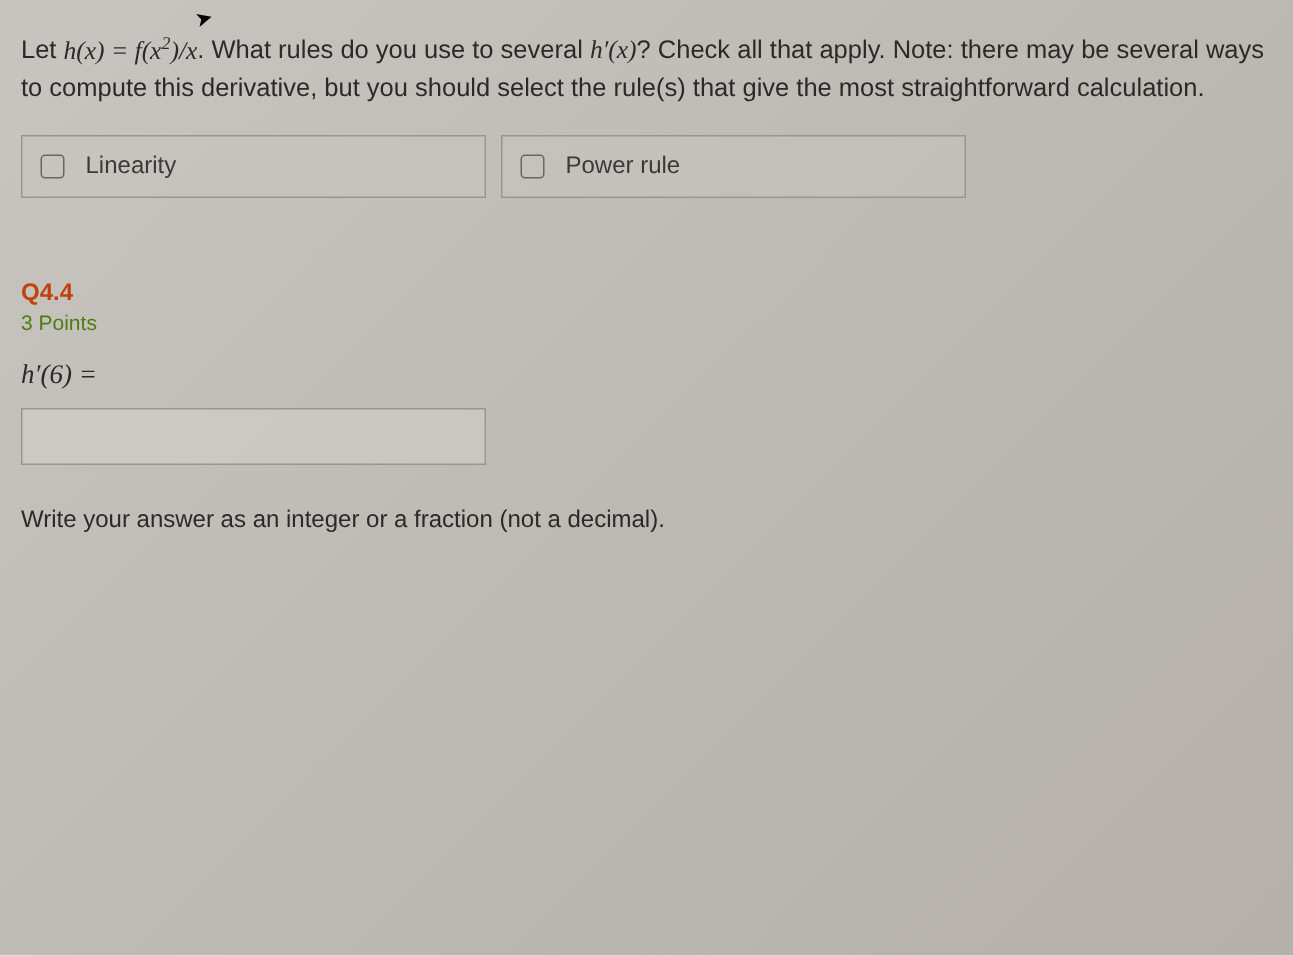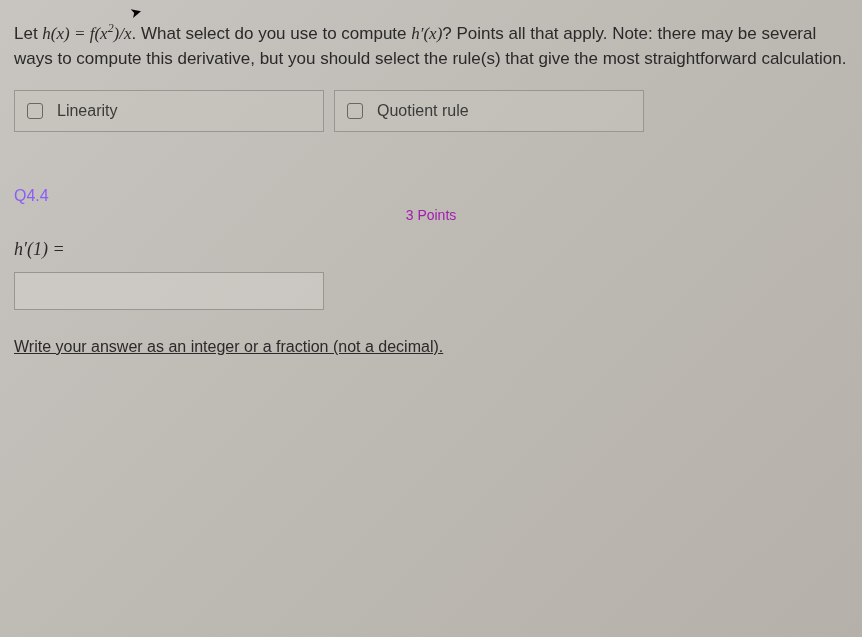--- a/index.html
+++ b/index.html
@@ -57,29 +57,28 @@
     }
     .option-label {
       font-size: 16px;
       color: #3a3a3a;
     }
     .sub-question {
       margin-top: 50px;
     }
     .q-number {
       font-size: 16px;
-      font-weight: 400;
-      color: #8b5cf6;
+      font-weight: 700;
+      color: #c2410c;
     }
     .q-points {
       font-size: 14px;
-      color: #a21caf;
+      color: #4d7c0f;
       margin-top: 2px;
       margin-bottom: 16px;
-      text-align: center;
     }
     .formula {
       font-family: "Times New Roman", serif;
       font-style: italic;
       font-size: 18px;
       margin-bottom: 12px;
       color: #2a2a2a;
     }
     .answer-input {
       width: 310px;
@@ -87,54 +86,53 @@
       background: rgba(210, 207, 201, 0.6);
       border: 1px solid #999691;
       padding: 0 10px;
       font-size: 15px;
       outline: none;
     }
     .instruction {
       margin-top: 28px;
       font-size: 16px;
       color: #2a2a2a;
-      text-decoration: underline;
     }
     sup {
       font-size: 0.7em;
       vertical-align: super;
     }
     .cursor-icon {
       position: absolute;
       top: 4px;
       left: 130px;
       font-size: 14px;
       color: #000;
       transform: rotate(-15deg);
     }
   </style>
 </head>
 <body>
 
 <span class="cursor-icon">➤</span>
 
 <div class="question-text">
-  <span>Let </span><span class="math"><span>h(x) = f(x</span><sup>2</sup><span>)/x</span></span><span>. What select do you use to compute </span><span class="math">h′(x)</span><span>? Points </span><span class="bold">all</span><span> that apply. Note: there may be several ways to compute this derivative, but you should select the rule(s) that give the most straightforward calculation.</span>
+  <span>Let </span><span class="math"><span>h(x) = f(x</span><sup>2</sup><span>)/x</span></span><span>. What rules do you use to several </span><span class="math">h′(x)</span><span>? Check </span><span class="bold">all</span><span> that apply. Note: there may be several ways to compute this derivative, but you should select the rule(s) that give the most straightforward calculation.</span>
 </div>
 
 <div class="options">
   <div class="option">
     <div class="checkbox"></div>
     <span class="option-label">Linearity</span>
   </div>
   <div class="option">
     <div class="checkbox"></div>
-    <span class="option-label">Quotient rule</span>
+    <span class="option-label">Power rule</span>
   </div>
 </div>
 
 <div class="sub-question">
   <div class="q-number">Q4.4</div>
   <div class="q-points">3 Points</div>
-  <div class="formula">h′(1) =</div>
+  <div class="formula">h′(6) =</div>
   <input type="text" class="answer-input" value="" style="">
   <div class="instruction">Write your answer as an integer or a fraction (not a decimal).</div>
 </div>
 
 </body></html>

